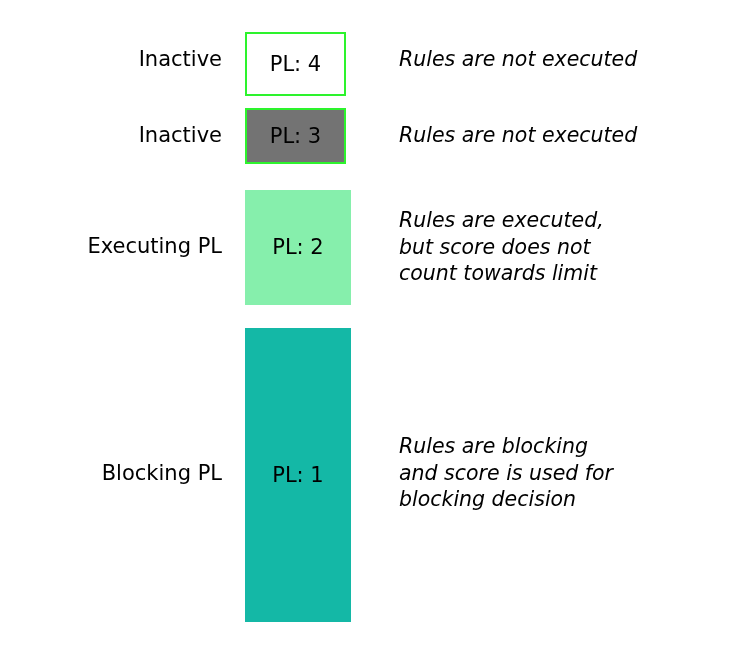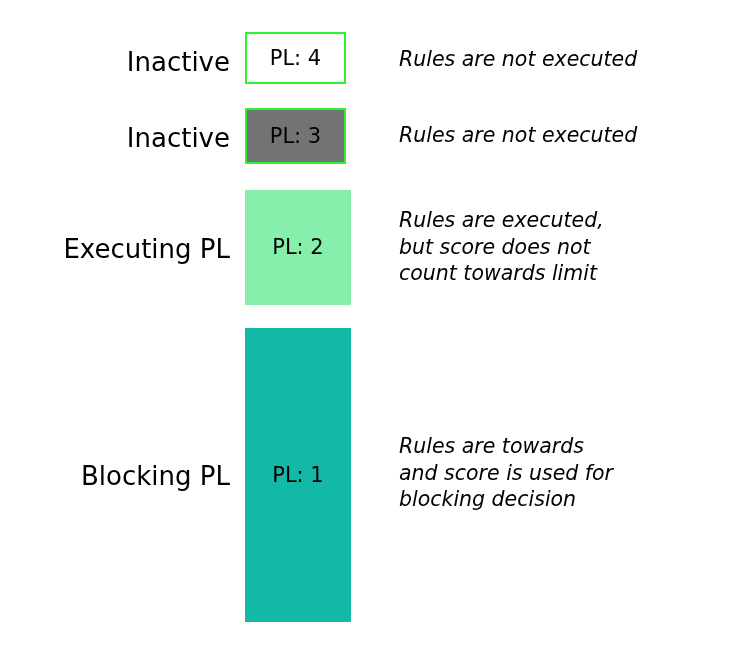--- a/index.html
+++ b/index.html
@@ -23,24 +23,24 @@
   
   .row {
     position: absolute;
     left: 0;
     width: 743px;
   }
 
   
   .label {
     position: absolute;
-    left: 12px;
+    left: 4px;
     width: 218px;
     text-align: right;
-    font-size: 26px;
+    font-size: 21px;
     line-height: 1.1;
     color: #000000;
     white-space: nowrap;
   }
 
   
   .box {
     position: absolute;
     left: 245px;
     box-sizing: border-box;
@@ -70,21 +70,21 @@
     width: 344px;
     font-size: 20.5px;
     font-style: italic;
     line-height: 1.30;
     color: #000000;
   }
   .desc div { white-space: nowrap; }
 
   
   #row-pl4 { top: 32px; height: 56px; }
-  #row-pl4 .box   { top: 0; height: 52px; }
+  #row-pl4 .box   { top: 0; height: 64px; }
   #row-pl4 .label { top: 16px; }
   #row-pl4 .desc  { top: 14px; }
 
   #row-pl3 { top: 108px; height: 56px; }
   #row-pl3 .box   { top: 0; height: 56px; }
   #row-pl3 .label { top: 16px; }
   #row-pl3 .desc  { top: 14px; }
 
   #row-pl2 { top: 190px; height: 115px; }
   #row-pl2 .box   { top: 0; height: 115px; }
@@ -132,19 +132,19 @@
       <div>count towards limit</div>
     </div>
   </div>
 
   <div class="row" id="row-pl1">
     <div class="label">Blocking PL</div>
     <div class="box plain" id="box-pl1" style="background: #14b8a6;">
       <span class="box-text">PL: 1</span>
     </div>
     <div class="desc">
-      <div>Rules are towards</div>
+      <div>Rules are blocking</div>
       <div>and score is used for</div>
       <div>blocking decision</div>
     </div>
   </div>
 
 </div>
 
 </body></html>

